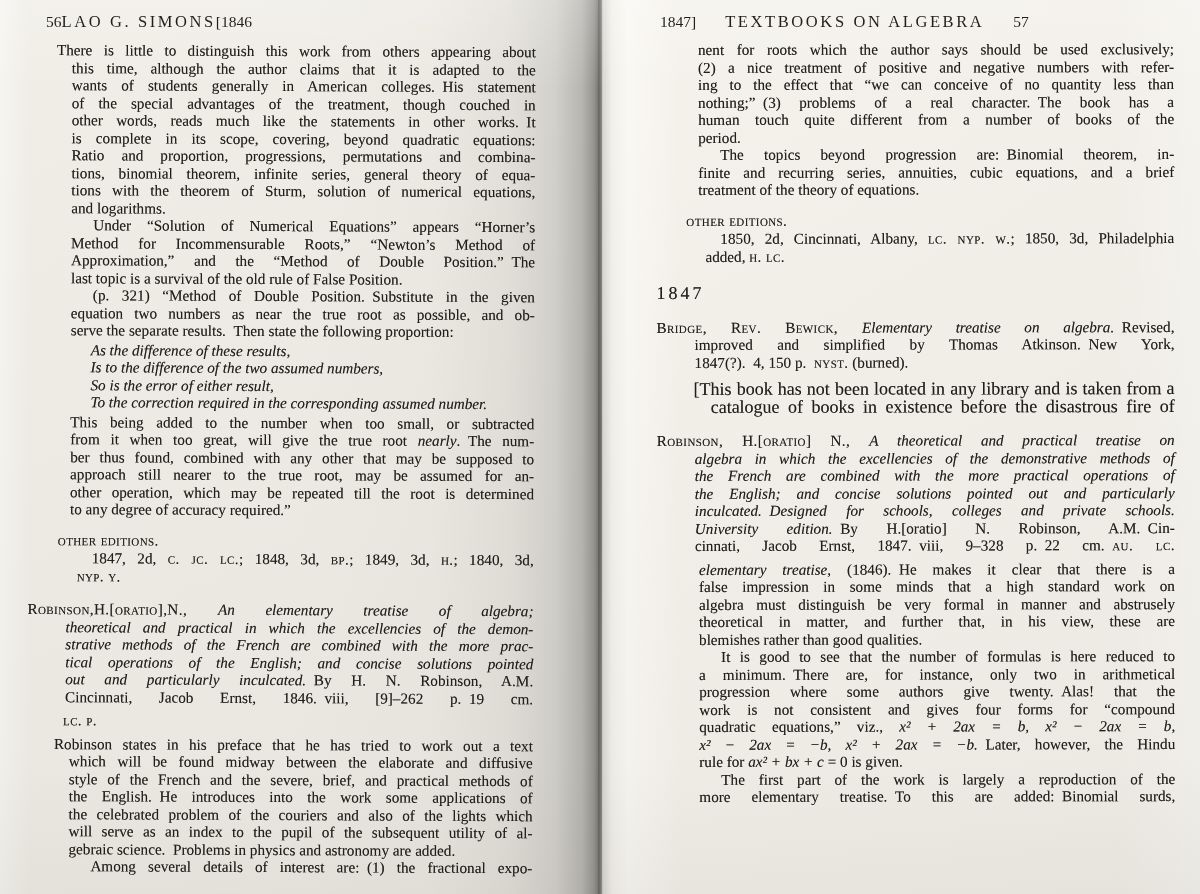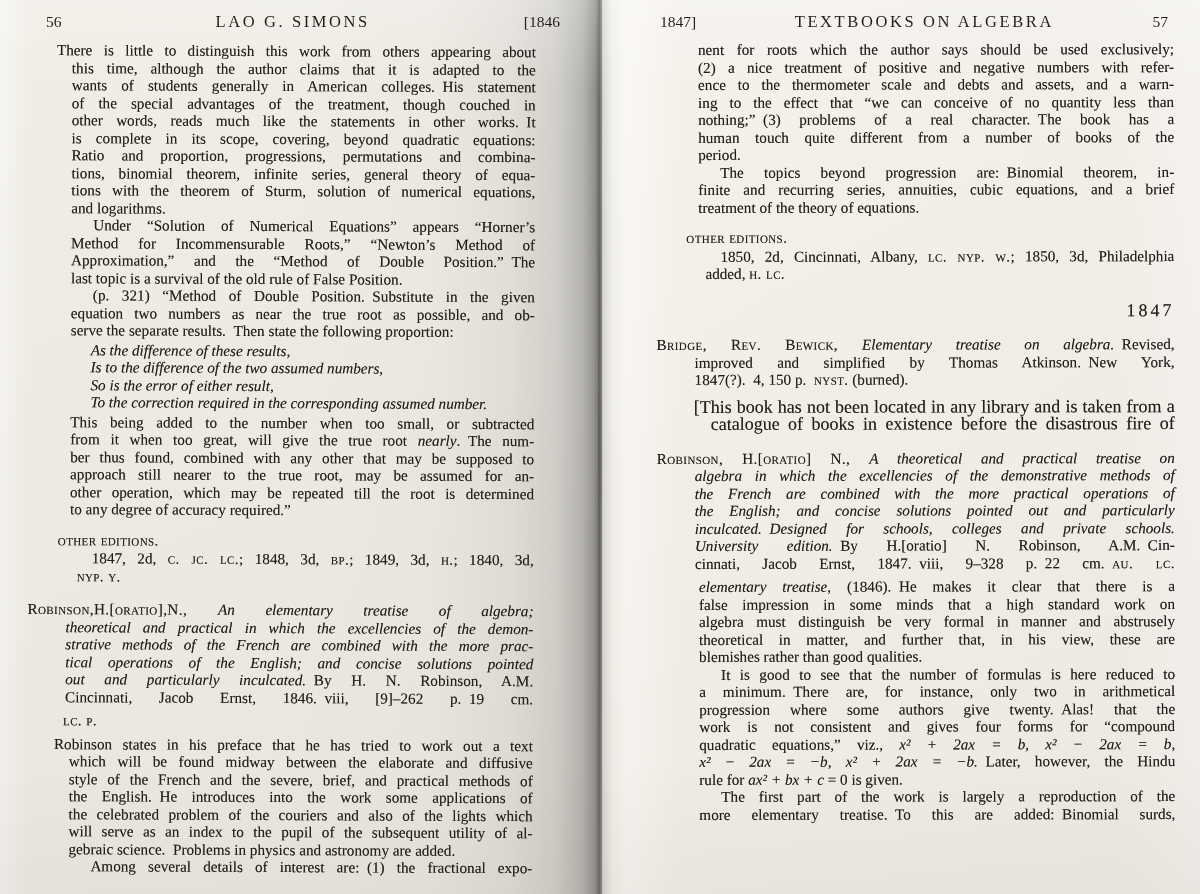--- a/index.html
+++ b/index.html
@@ -10,21 +10,21 @@
         rgba(110,105,95,.04) 760px, rgba(110,105,95,.09) 894px),
       linear-gradient(to right,
         #f6f5f1 0px, #f0ede6 28px, #efece5 300px, #ece9e2 430px,
         #e2dfd9 510px, #d2d0ca 555px, #b7b5b0 582px, #96948f 594px, #7b7975 598px,
         #8b8985 600px, #d9d7d2 603px, #f2f0ea 612px, #faf8f3 628px, #f4f1eb 680px,
         #f2efe9 1120px, #f5f3ee 1200px);
     font-family:"Liberation Serif","DejaVu Serif",serif;
     color:#221f1b;
   }
   .page-header{
-    position:absolute;top:12px;display:flex;justify-content:space-between;
+    position:absolute;top:12px;display:flex;
     align-items:baseline;font-size:15.5px;
   }
   #hdr-left{left:30px;width:530px;}
   #hdr-right{left:650px;width:524px;gap:29px;}
   .running{letter-spacing:2.6px;font-size:16.5px;}
   #hdr-left .pagenum{padding-left:16px;}
   #hdr-right .pagenum{padding-right:6px;}
   #hdr-right .edge{padding-left:10px;}
   .page-body{position:absolute;top:41px;font-size:15.2px;line-height:17.5px;
     text-shadow:0 0 .35px rgba(35,32,28,.55);}
@@ -38,21 +38,21 @@
   .p{margin-left:42px;}           .p .ln.first{text-indent:22px;}
   .p-hang{margin-left:42px;margin-top:6px;} .p-hang .ln.first{text-indent:-15px;}
   .p-cont{margin-left:42px;}
   .quote{margin-left:62px;font-style:italic;margin-top:2px;margin-bottom:2px;}
   .sc-head{margin-left:30px;margin-top:13px;margin-bottom:1px;font-variant:small-caps;letter-spacing:.4px;}
   .editions{margin-left:49px;}    .editions .ln.first{text-indent:15px;}
   .entry{margin-left:38px;margin-top:16px;margin-bottom:6px;} .entry .ln.first{text-indent:-38px;}
   .loc{margin-left:36px;margin-bottom:6px;}
   .note{margin-left:54px;margin-top:10px;margin-bottom:10px;font-size:18px;line-height:17px;}
   .note .ln.first{text-indent:-17px;}
-  .year{text-align:right;font-size:18px;letter-spacing:3px;margin-top:20px;margin-bottom:12px;}
+  .year{text-align:left;font-size:18px;letter-spacing:3px;margin-top:20px;margin-bottom:12px;}
   .gutter-hl{position:absolute;left:598px;top:0;width:4px;height:894px;
     background:linear-gradient(to bottom, rgba(60,58,54,.25), rgba(60,58,54,.45) 50%, rgba(60,58,54,.3));
     pointer-events:none;}
 </style>
 </head>
 <body>
 
 <div class="spread">
 
   <div class="page-header" id="hdr-left">
@@ -133,21 +133,20 @@
         <div class="ln"><span class="">gebraic science. Problems in physics and astronomy are added.</span></div>
       </div>
       <div class="blk p">
         <div class="ln first j"><span class="">Among several details of interest are: (1) the fractional expo-</span></div>
       </div>
     </div>
   <div class="page-body" id="body-right">
       <div class="blk p-cont">
         <div class="ln first j"><span class="">nent for roots which the author says should be used exclusively;</span></div>
         <div class="ln j"><span class="">(2) a nice treatment of positive and negative numbers with refer-</span></div>
-        <div class="ln j"><span class="">ence to the thermometer scale and debts and assets, and a warn-</span></div>
         <div class="ln j"><span class="">ing to the effect that “we can conceive of no quantity less than</span></div>
         <div class="ln j"><span class="">nothing;” (3) problems of a real character. The book has a</span></div>
         <div class="ln j"><span class="">human touch quite different from a number of books of the</span></div>
         <div class="ln"><span class="">period.</span></div>
       </div>
       <div class="blk p">
         <div class="ln first j"><span class="">The topics beyond progression are: Binomial theorem, in-</span></div>
         <div class="ln j"><span class="">finite and recurring series, annuities, cubic equations, and a brief</span></div>
         <div class="ln"><span class="">treatment of the theory of equations.</span></div>
       </div>

